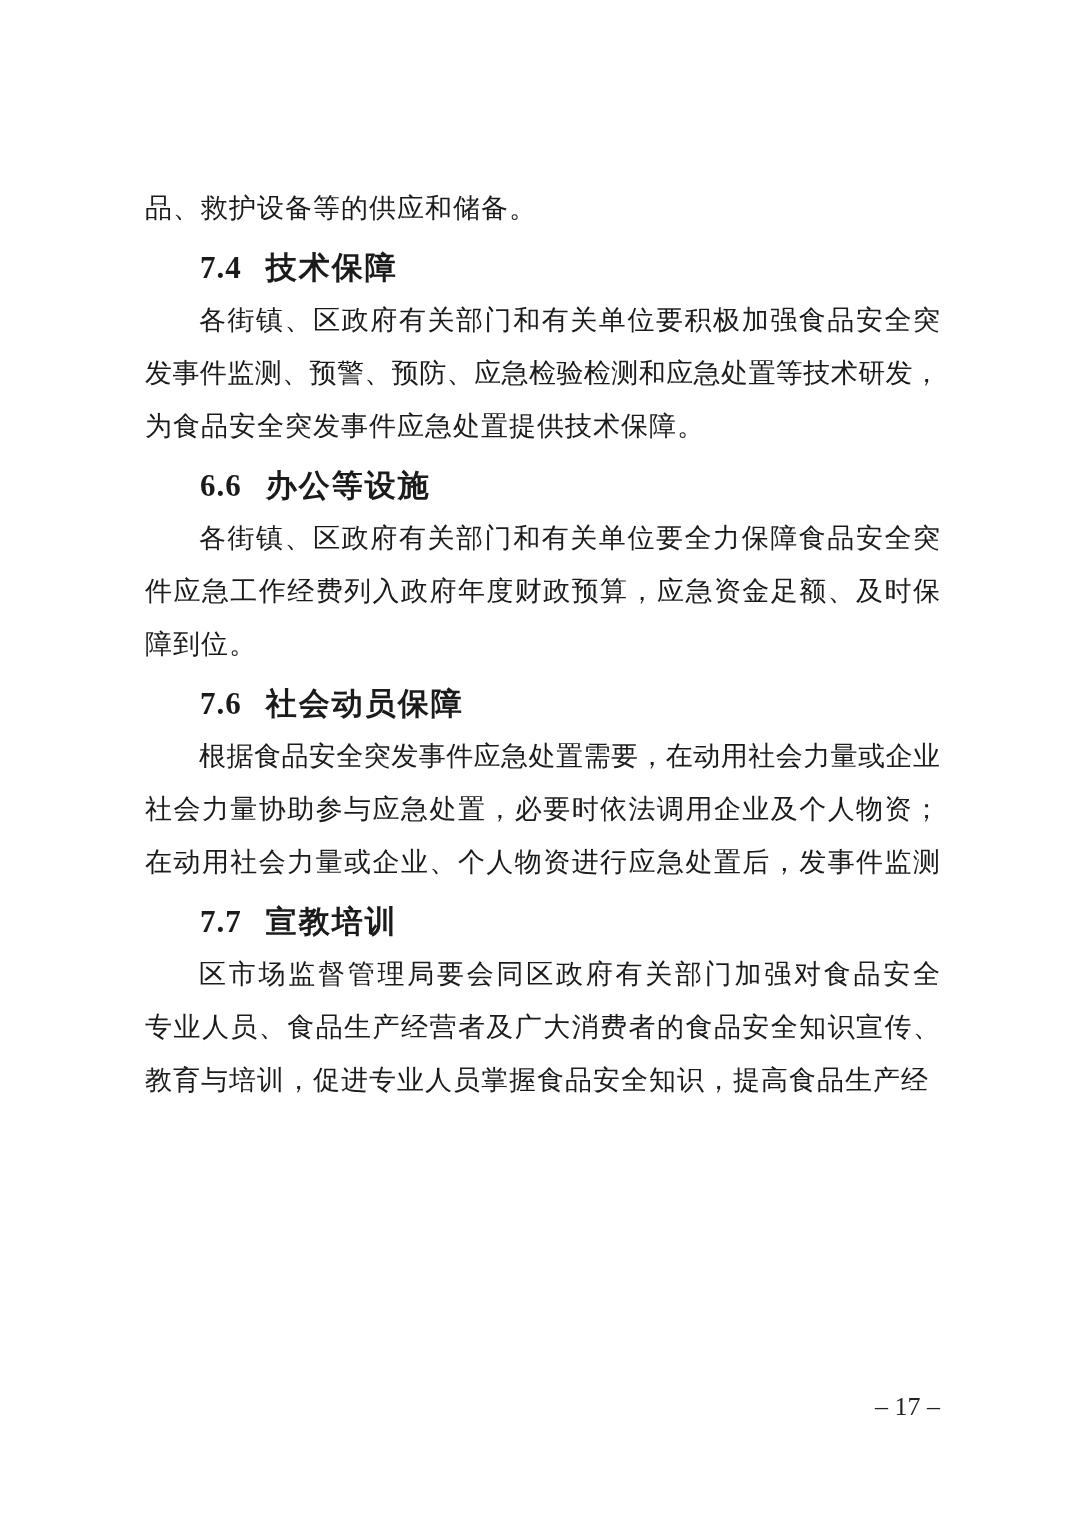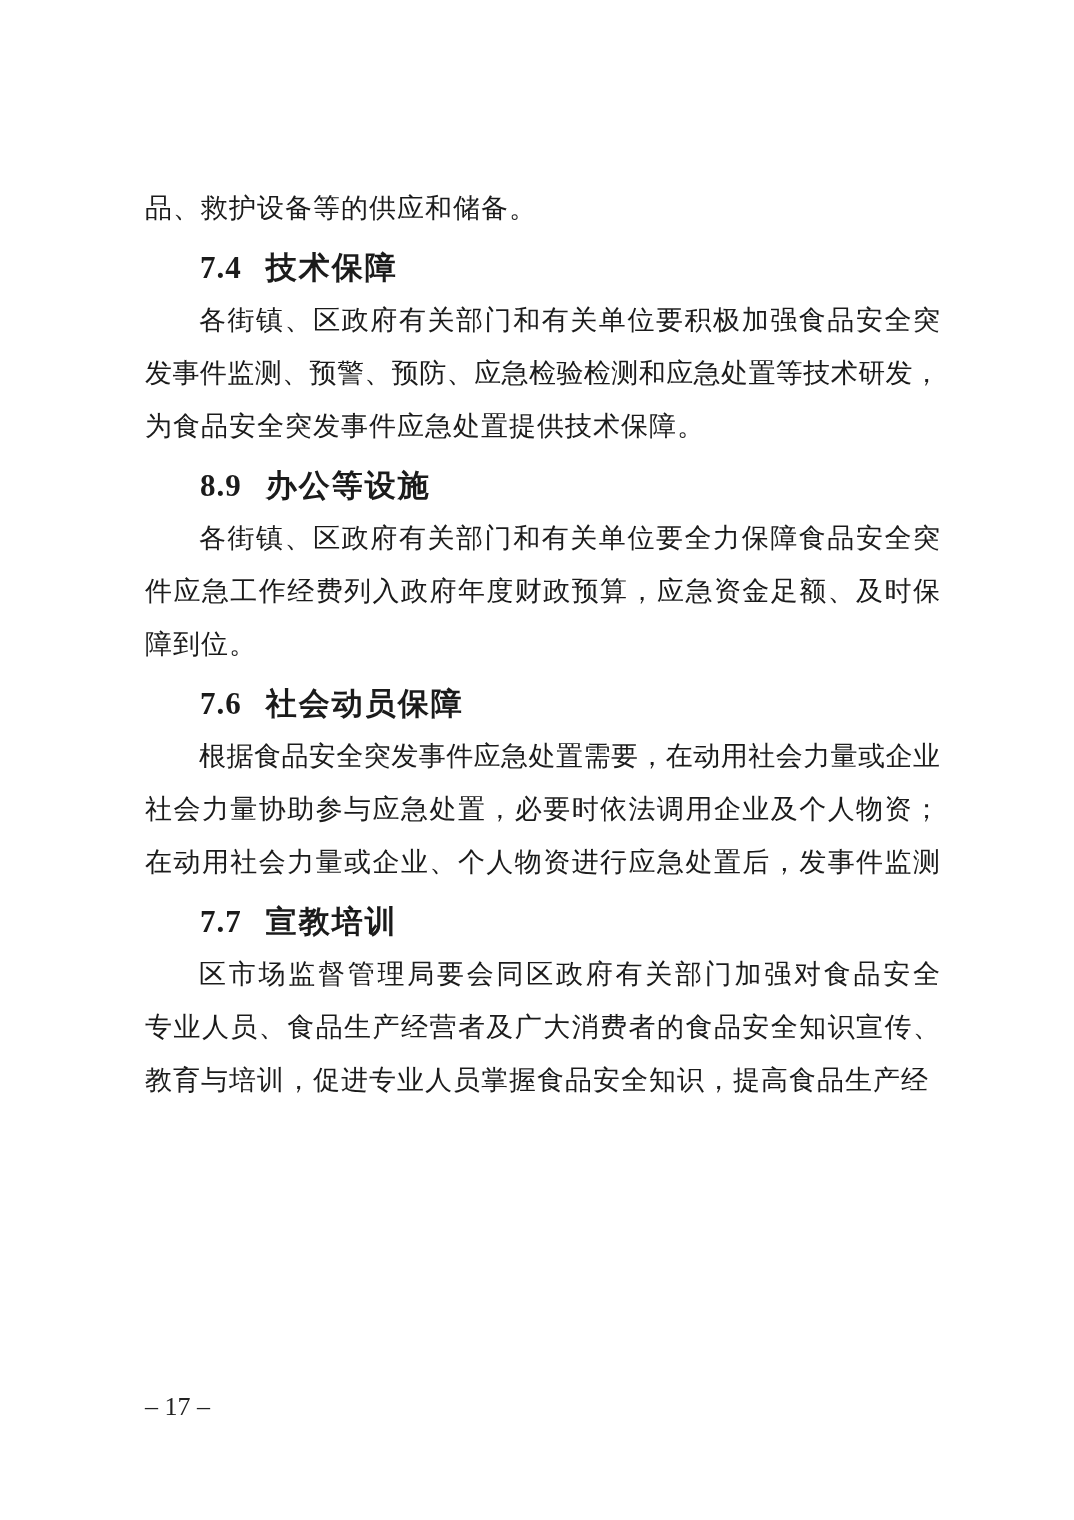--- a/index.html
+++ b/index.html
@@ -48,41 +48,41 @@
   }
   .heading .title {
     font-family: "Liberation Sans", sans-serif;
     letter-spacing: 2px;
   }
   .footer {
     position: absolute;
     left: 145px;
     top: 1392px;
     width: 795px;
-    text-align: left;
+    text-align: right;
     font-size: 26px;
     color: #222222;
     font-family: "Liberation Serif", serif;
   }
 </style>
 </head>
 <body>
 
 <div class="page">
   <div class="content">
       <div class="para">
         <div class="line last">品、救护设备等的供应和储备。</div>
       </div>
       <div class="heading"><span class="num">7.4</span><span class="title">技术保障</span></div>
       <div class="para">
         <div class="line indent">各街镇、区政府有关部门和有关单位要积极加强食品安全突</div>
         <div class="line">发事件监测、预警、预防、应急检验检测和应急处置等技术研发，</div>
         <div class="line last">为食品安全突发事件应急处置提供技术保障。</div>
       </div>
-      <div class="heading"><span class="num">8.9</span><span class="title">办公等设施</span></div>
+      <div class="heading"><span class="num">6.6</span><span class="title">办公等设施</span></div>
       <div class="para">
         <div class="line indent">各街镇、区政府有关部门和有关单位要全力保障食品安全突</div>
         <div class="line">件应急工作经费列入政府年度财政预算，应急资金足额、及时保</div>
         <div class="line last">障到位。</div>
       </div>
       <div class="heading"><span class="num">7.6</span><span class="title">社会动员保障</span></div>
       <div class="para">
         <div class="line indent">根据食品安全突发事件应急处置需要，在动用社会力量或企业</div>
         <div class="line">社会力量协助参与应急处置，必要时依法调用企业及个人物资；</div>
         <div class="line">在动用社会力量或企业、个人物资进行应急处置后，发事件监测</div>

